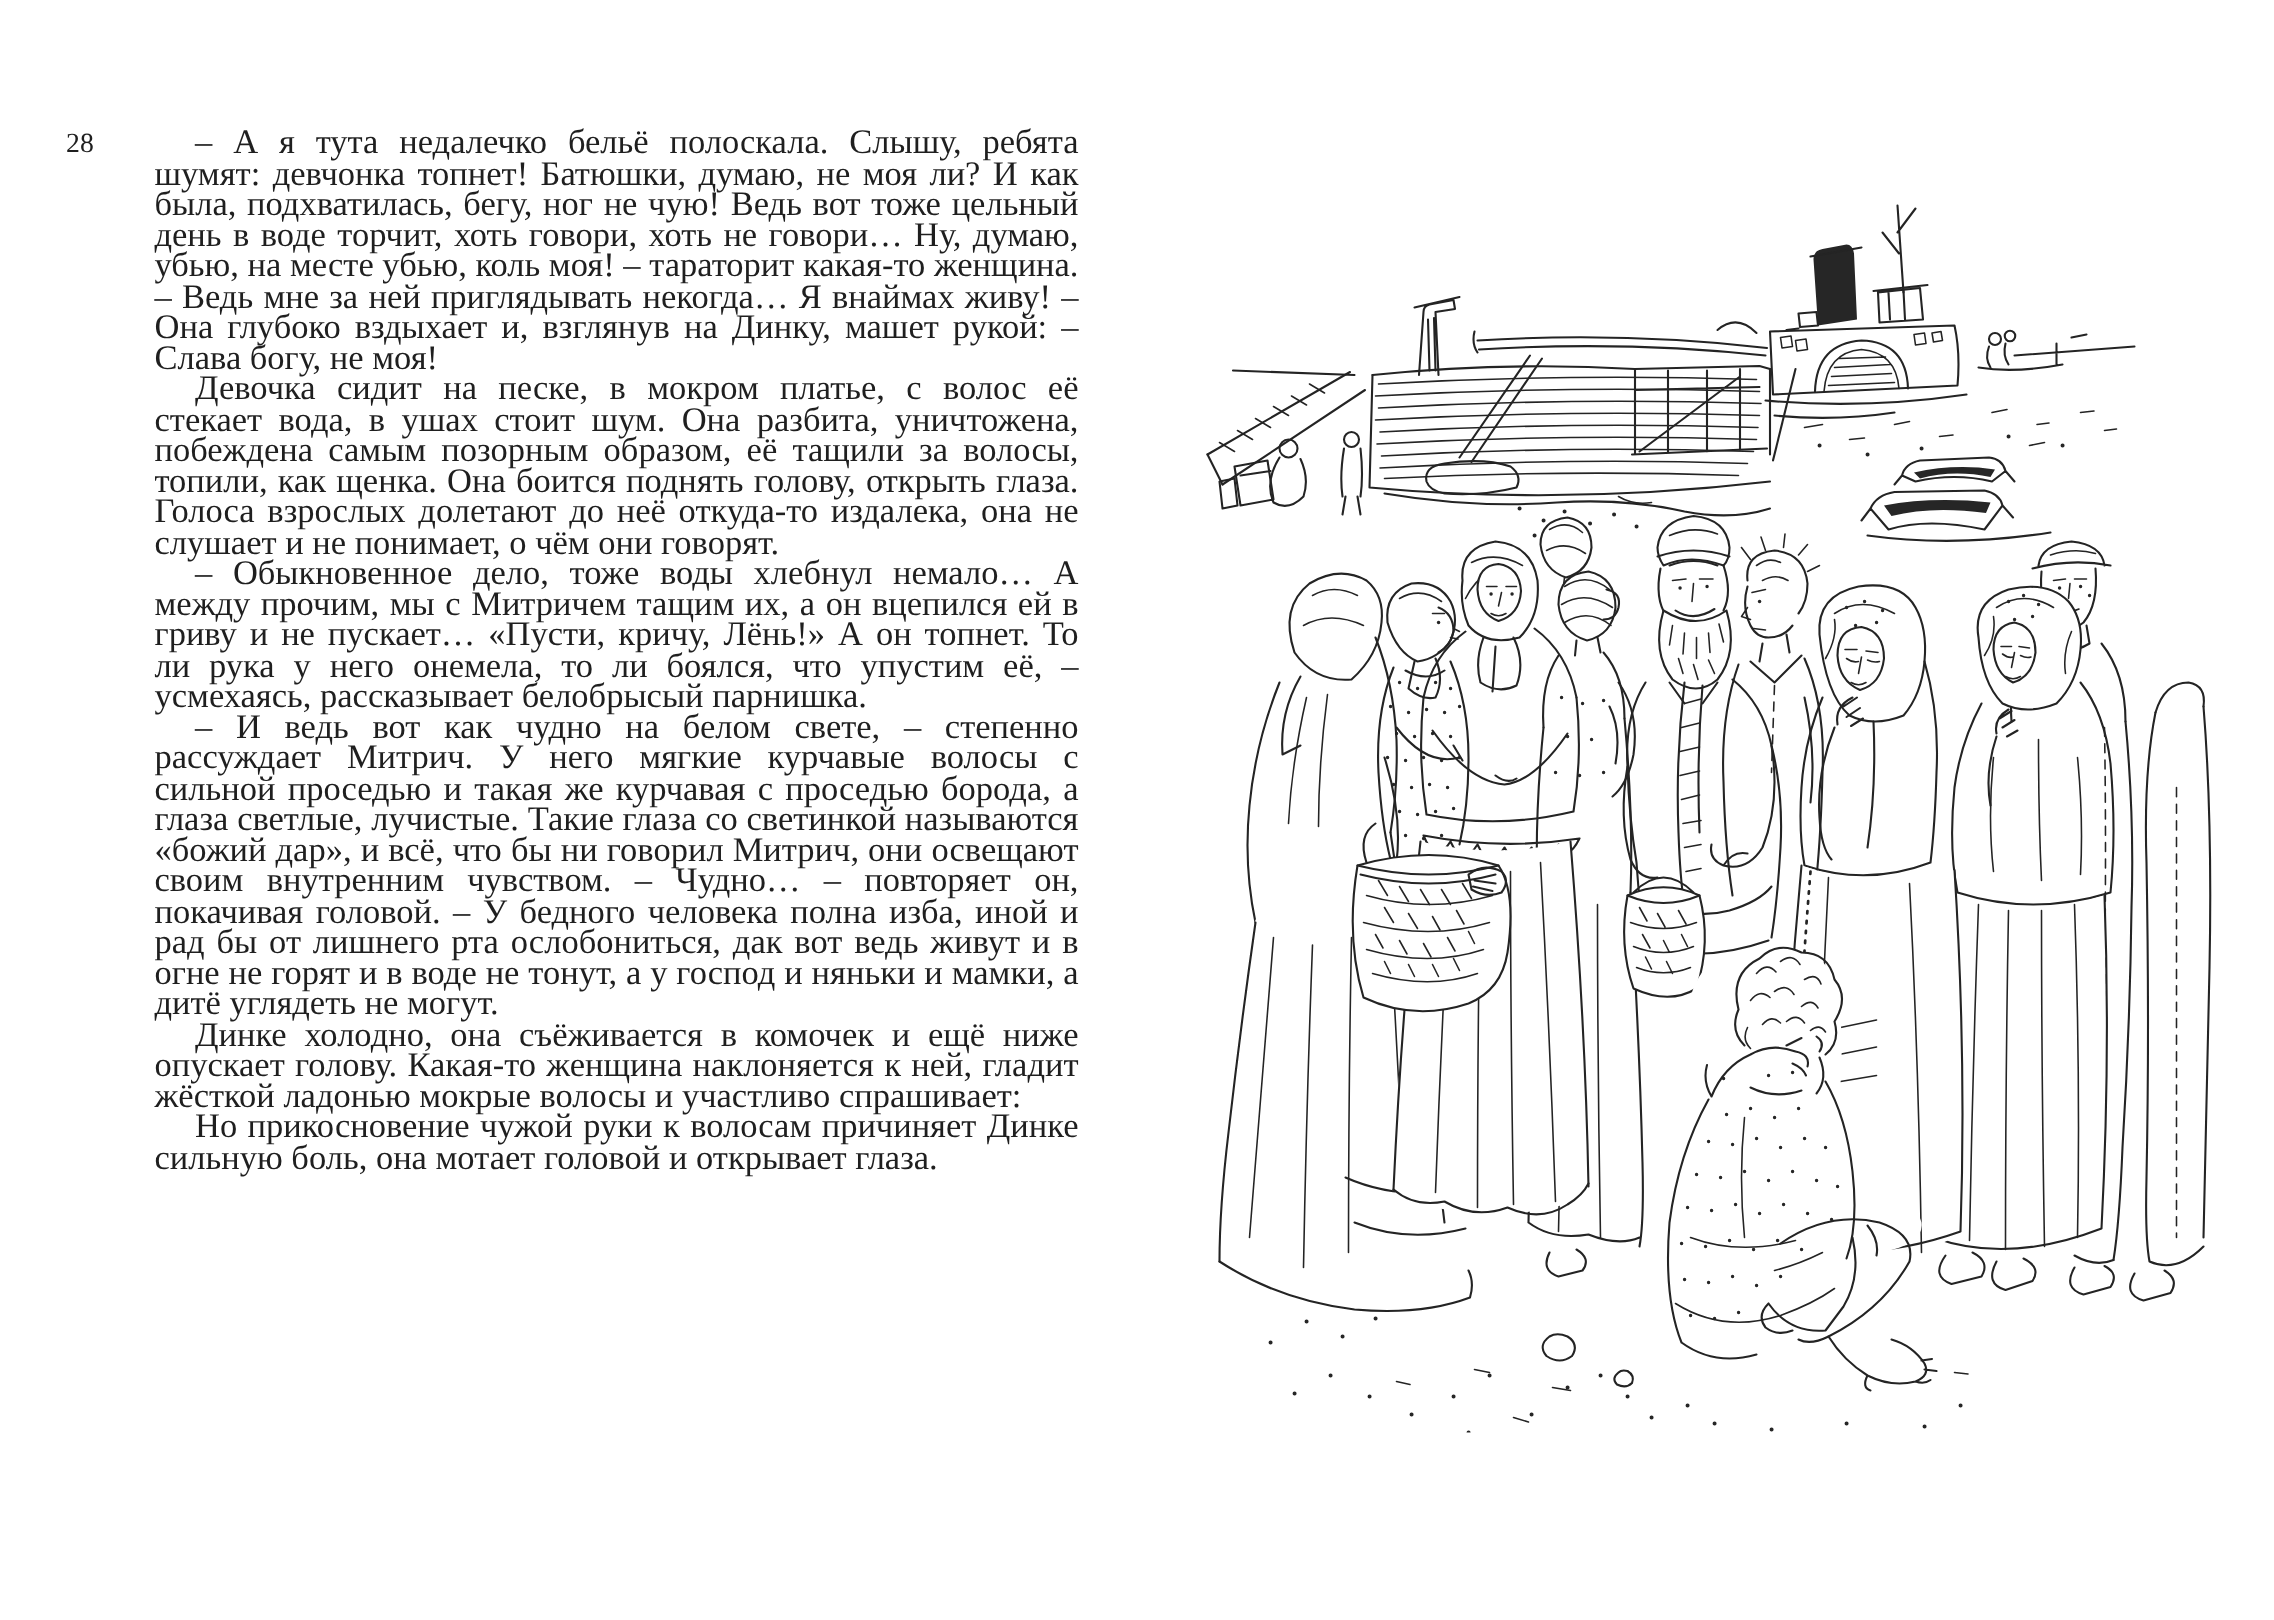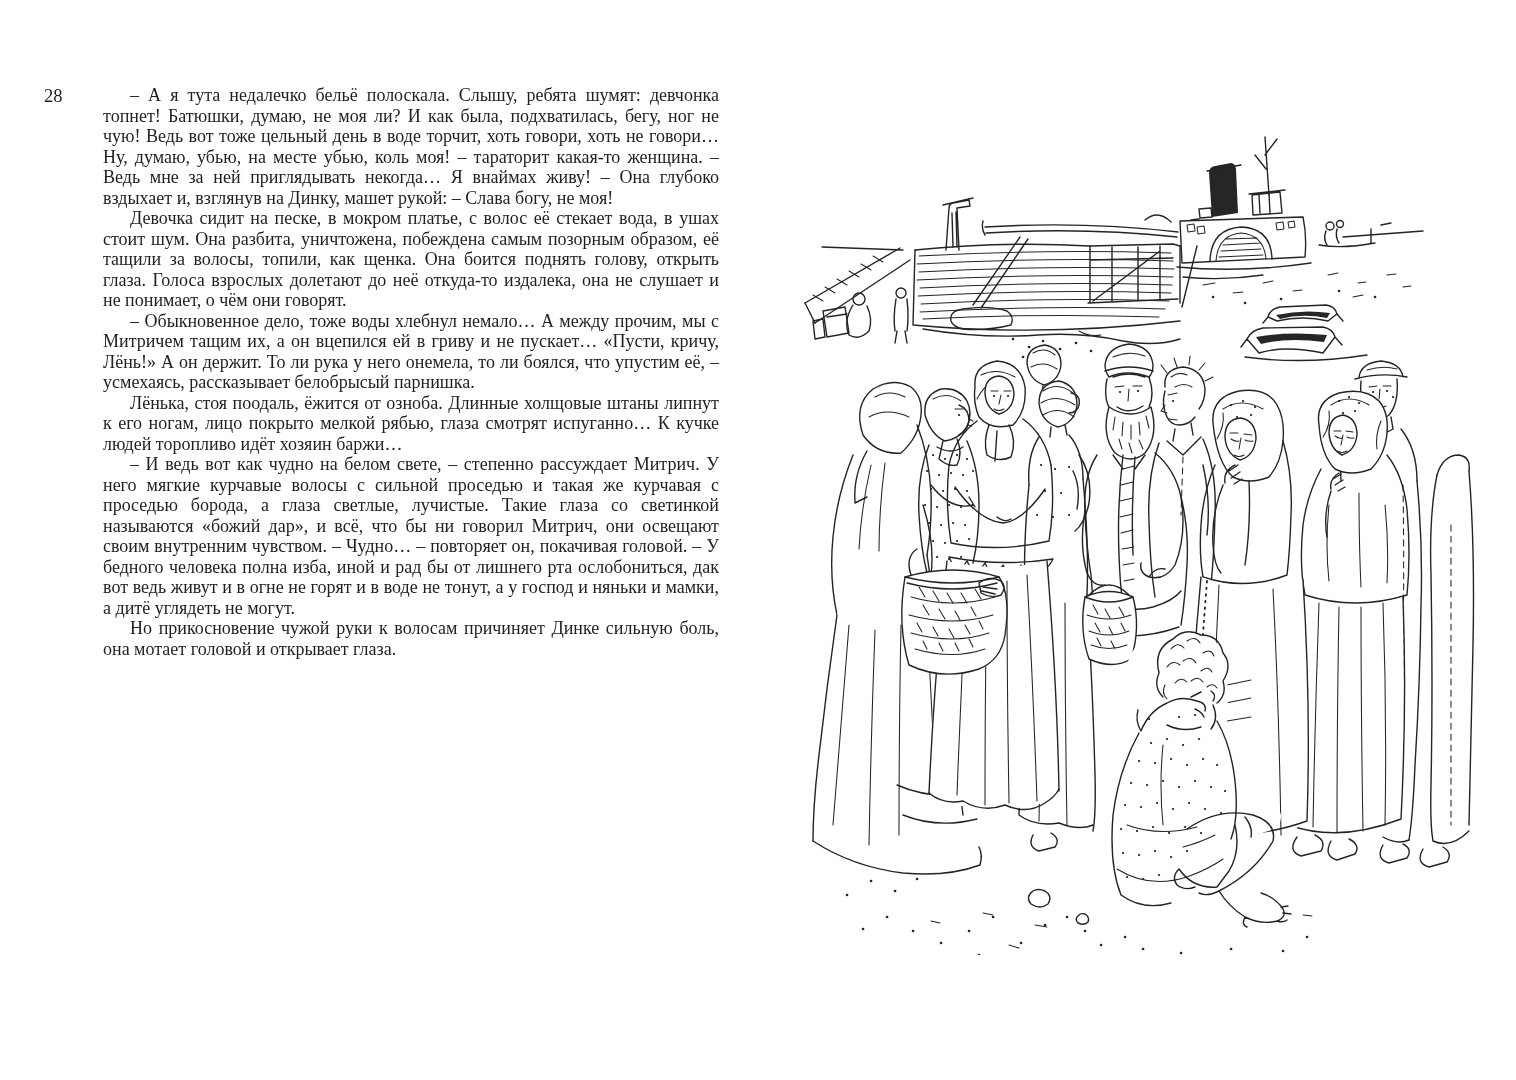--- a/index.html
+++ b/index.html
@@ -1,20 +1,20 @@
 <!DOCTYPE html>
 <html lang="ru"><head>
 <meta charset="utf-8">
 <style>
   html,body{margin:0;padding:0;background:#ffffff;}
   body{width:1516px;height:1080px;position:relative;overflow:hidden;
        font-family:"Liberation Serif","DejaVu Serif",serif;color:#1f1f1f;}
   .page-number{position:absolute;left:44px;top:86px;font-size:18.5px;}
   .text-column{position:absolute;left:103px;top:85px;width:616px;
-       font-size:18px;line-height:20.5px;text-align:justify;
+       font-size:23px;line-height:20.5px;text-align:justify;
        hyphens:auto;-webkit-hyphens:auto;}
   .text-column p{margin:0;text-indent:27px;}
   .illustration{position:absolute;left:783px;top:125px;width:700px;height:830px;margin:0;}
   
   .s{fill:none;stroke:#242424;stroke-width:1.4;stroke-linecap:round;stroke-linejoin:round;}
   .h{stroke-width:1.05;}
   .sw{fill:#ffffff;stroke:#242424;stroke-width:1.4;stroke-linecap:round;stroke-linejoin:round;}
   .w{fill:#ffffff;stroke:none;}
   .k{fill:#262626;stroke:none;}
   .dl{fill:none;stroke:#262626;stroke-width:2.6;stroke-linecap:round;}
@@ -25,23 +25,23 @@
 </head>
 <body>
 
 <div class="page">
 
   <div class="page-number">28</div>
 
   <div class="text-column">
     <p>– А я тута недалечко бельё полоскала. Слышу, ребята шумят: девчонка топнет! Батюшки, думаю, не моя ли? И как была, подхватилась, бегу, ног не чую! Ведь вот тоже цельный день в воде торчит, хоть говори, хоть не говори… Ну, думаю, убью, на месте убью, коль моя! – тараторит какая-то женщина. – Ведь мне за ней приглядывать некогда… Я внаймах живу! – Она глубоко вздыхает и, взглянув на Динку, машет рукой: – Слава богу, не моя!</p>
     <p>Девочка сидит на песке, в мокром платье, с волос её стекает вода, в ушах стоит шум. Она разбита, уничтожена, побеждена самым позорным образом, её тащили за волосы, топили, как щенка. Она боится поднять голову, открыть глаза. Голоса взрослых долетают до неё откуда-то издалека, она не слушает и не понимает, о чём они говорят.</p>
-    <p>– Обыкновенное дело, тоже воды хлебнул немало… А между прочим, мы с Митричем тащим их, а он вцепился ей в гриву и не пускает… «Пусти, кричу, Лёнь!» А он держит. То ли рука у него онемела, то ли боялся, что упустим её, – усмехаясь, рассказывает белобрысый парнишка.</p>
-    <p>Лёнька, стоя поодаль, ёжится от озноба. Длинные холщовые штаны липнут к его ногам, лицо покрыто мелкой рябью, глаза смотрят испуганно… К кучке людей торопливо идёт хозяин баржи…</p>
+    <p>– Обыкновенное дело, тоже воды хлебнул немало… А между прочим, мы с Митричем тащим их, а он вцепился ей в гриву и не пускает… «Пусти, кричу, Лёнь!» А он топнет. То ли рука у него онемела, то ли боялся, что упустим её, – усмехаясь, рассказывает белобрысый парнишка.</p>
     <p>– И ведь вот как чудно на белом свете, – степенно рассуждает Митрич. У него мягкие курчавые волосы с сильной проседью и такая же курчавая с проседью борода, а глаза светлые, лучистые. Такие глаза со светинкой называются «божий дар», и всё, что бы ни говорил Митрич, они освещают своим внутренним чувством. – Чудно… – повторяет он, покачивая головой. – У бедного человека полна изба, иной и рад бы от лишнего рта ослобониться, дак вот ведь живут и в огне не горят и в воде не тонут, а у господ и няньки и мамки, а дитё углядеть не могут.</p>
+    <p>Динке холодно, она съёживается в комочек и ещё ниже опускает голову. Какая-то женщина наклоняется к ней, гладит жёсткой ладонью мокрые волосы и участливо спрашивает:</p>
     <p>Но прикосновение чужой руки к волосам причиняет Динке сильную боль, она мотает головой и открывает глаза.</p>
   </div>
 
   <figure class="illustration">
     <svg viewBox="0 0 700 830" width="700" height="830" role="img" aria-label="Перьевой рисунок: на речном берегу толпа — женщины в платках, бородатый мужчина в картузе, подростки; на песке сидит мокрая девочка, закрыв лицо рукой; позади баржа с трапом, пароход с колёсным кожухом, лодки.">
 
       <g>
         <path class="s" d="M39,122 L120,125"></path>
         <path class="s" d="M22,178 L117,123"></path>
         <path class="s" d="M32,198 L127,135"></path>

